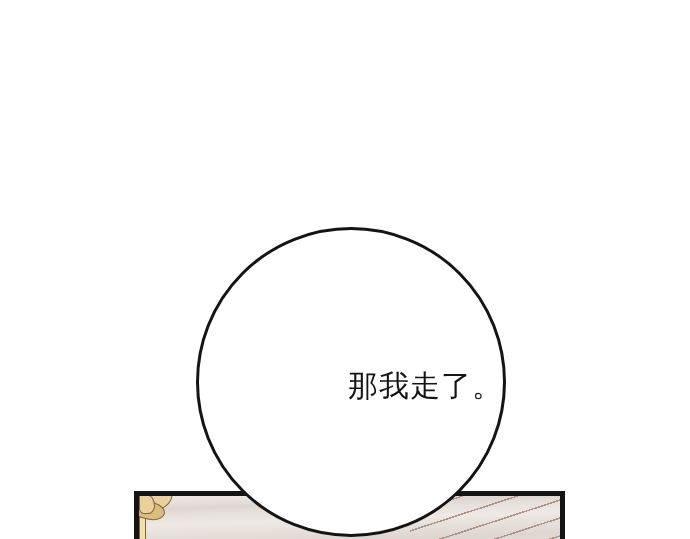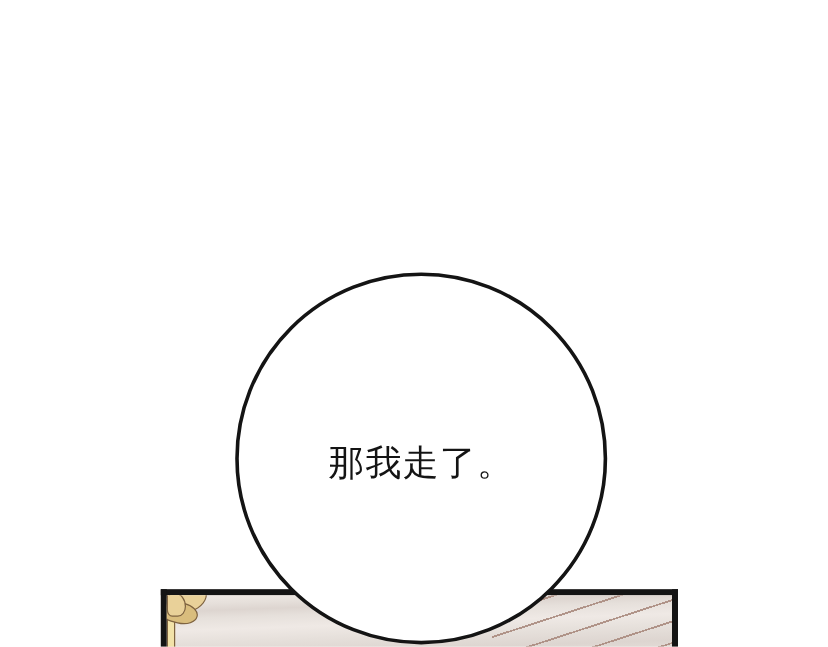--- a/index.html
+++ b/index.html
@@ -114,21 +114,21 @@
     left: 196px;
     top: 227px;
     width: 310px;
     height: 310px;
     box-sizing: border-box;
     background: #ffffff;
     border: 3px solid var(--line-art, #141414);
     border-radius: 50%;
     display: flex;
     align-items: center;
-    justify-content: center;
+    justify-content: flex-end;
     z-index: 2;
   }
   .speech-bubble-text {
     font-size: 30px;
     letter-spacing: 1px;
     color: var(--line-art, #141414);
     transform: translateY(4px);
     white-space: nowrap;
     font-family: "DejaVu Sans", "Liberation Sans", sans-serif;
   }

